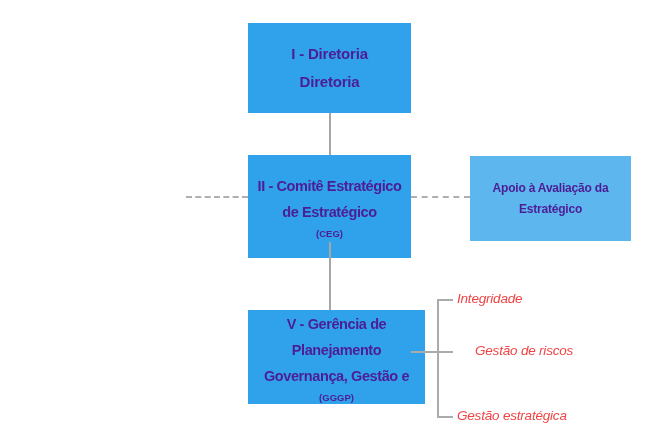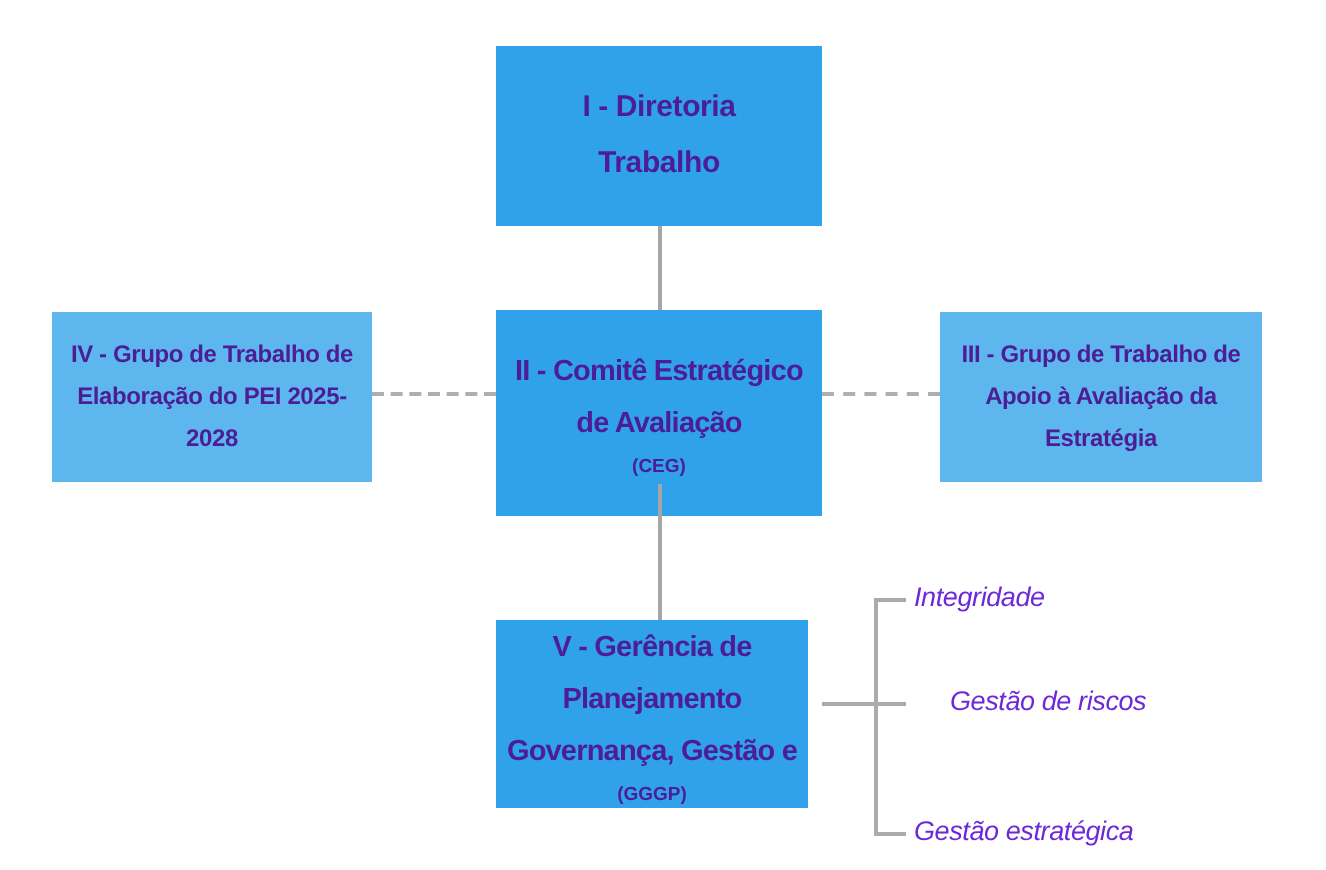--- a/index.html
+++ b/index.html
@@ -22,21 +22,21 @@
     font-weight: 700;
     box-sizing: border-box;
   }
   .node.primary   { background: #30A2EB; }
   .node.secondary { background: #5DB6EE; }
   .node .ln { white-space: nowrap; }
   .node-i  { left: 248px; top: 23px;  width: 163px; height: 90px; font-size: 15px;   line-height: 28px;   letter-spacing: -0.2px; }
   .node-ii { left: 248px; top: 155px; width: 163px; height: 103px; font-size: 14.5px; line-height: 26px;   letter-spacing: -0.4px; }
   .node-iv { left: 26px;  top: 156px; width: 160px; height: 85px; font-size: 12px;   line-height: 21px;   letter-spacing: -0.2px; }
   .node-iii{ left: 470px; top: 156px; width: 161px; height: 85px; font-size: 12px;   line-height: 21px;   letter-spacing: -0.2px; }
-  .node-v  { left: 248px; top: 310px; width: 156px; height: 94px; font-size: 14.5px; line-height: 26px;   letter-spacing: -0.4px; }
+  .node-v  { left: 248px; top: 310px; width: 177px; height: 94px; font-size: 14.5px; line-height: 26px;   letter-spacing: -0.4px; }
   .acronym { font-size: 9.5px; line-height: 13px; letter-spacing: 0; margin-top: 2px; }
 
   .vline {
     position: absolute;
     width: 2px;
     background: #A6A6A6;
   }
   .vline-i-ii { left: 329px; top: 113px; height: 42px; }
   .vline-ii-v { left: 329px; top: 242px; height: 68px; }
 
@@ -62,59 +62,53 @@
     width: 2px; height: 119px;
     background: #ABABAB;
   }
 
   .func-label {
     position: absolute;
     left: 457px;
     font-style: italic;
     font-size: 13.5px;
     line-height: 16px;
-    color: #6d28d9;
+    color: #ef4444;
     white-space: nowrap;
     letter-spacing: -0.2px;
   }
   .func-1 { top: 291px; }
   .func-2 { top: 343px; margin-left: 18px; }
   .func-3 { top: 408px; }
 </style>
 </head>
 <body>
 
 <div class="canvas">
 
   <div class="node primary node-i">
     <div class="ln">I - Diretoria</div>
-    <div class="ln">Trabalho</div>
+    <div class="ln">Diretoria</div>
   </div>
 
   <div class="vline vline-i-ii"></div>
 
   <div class="node primary node-ii">
     <div class="ln">II - Comitê Estratégico</div>
-    <div class="ln">de Avaliação</div>
+    <div class="ln">de Estratégico</div>
     <div class="ln acronym">(CEG)</div>
   </div>
 
   <div class="dashline dash-left"></div>
   <div class="dashline dash-right"></div>
 
-  <div class="node secondary node-iv">
-    <div class="ln">IV - Grupo de Trabalho de</div>
-    <div class="ln">Elaboração do PEI 2025-</div>
-    <div class="ln">2028</div>
-  </div>
 
   <div class="node secondary node-iii">
-    <div class="ln">III - Grupo de Trabalho de</div>
     <div class="ln">Apoio à Avaliação da</div>
-    <div class="ln">Estratégia</div>
+    <div class="ln">Estratégico</div>
   </div>
 
   <div class="vline vline-ii-v"></div>
 
   <div class="node primary node-v">
     <div class="ln">V - Gerência de</div>
     <div class="ln">Planejamento</div>
     <div class="ln">Governança, Gestão e</div>
     <div class="ln acronym">(GGGP)</div>
   </div>

